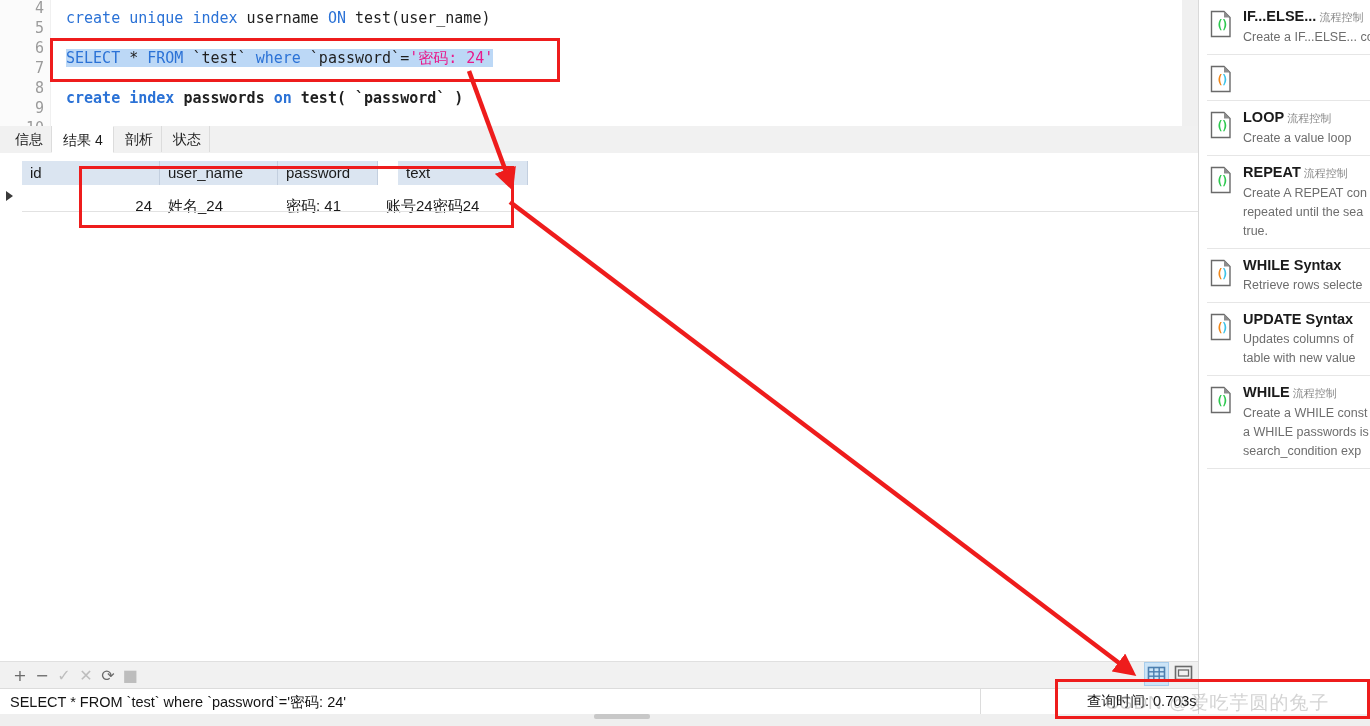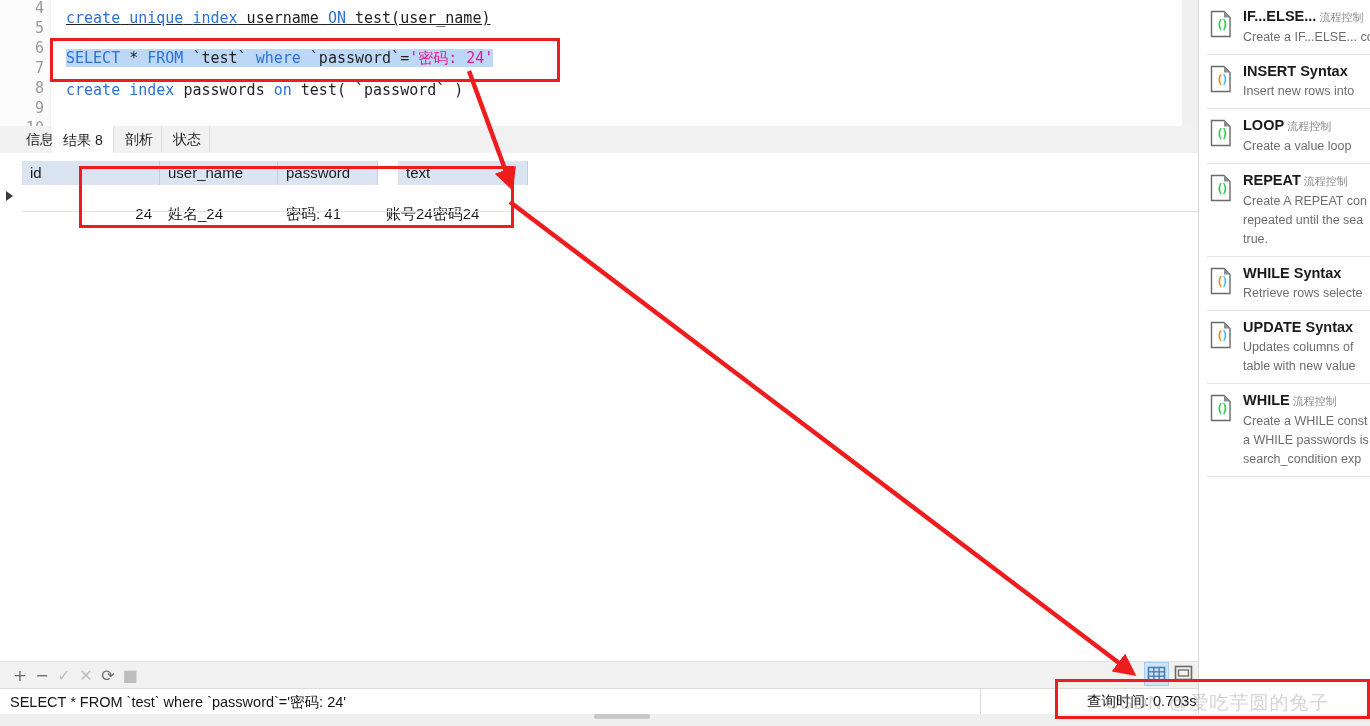--- a/index.html
+++ b/index.html
@@ -133,21 +133,21 @@
   .rowmark {
     position: absolute;
     left: 6px; top: 6px;
     width: 0; height: 0;
     border-left: 7px solid #3a3a3a;
     border-top: 5px solid transparent;
     border-bottom: 5px solid transparent;
   }
   .dcell {
     position: absolute;
-    top: 8px; height: 26px;
+    top: 0; height: 26px;
     line-height: 26px;
     box-sizing: border-box;
     padding: 8px 8px;
     font-size: 15px;
     color: #1b1b1b;
     white-space: nowrap;
   }
   .dcell.num { text-align: right; }
   #row-underline {
     position: absolute;
@@ -323,32 +323,32 @@
       <div id="gutter">
           <div class="ln" style="top: -2px;">4</div>
           <div class="ln" style="top: 18px;">5</div>
           <div class="ln" style="top: 38px;">6</div>
           <div class="ln" style="top: 58px;">7</div>
           <div class="ln" style="top: 78px;">8</div>
           <div class="ln" style="top: 98px;">9</div>
           <div class="ln" style="top: 118px;">10</div>
         </div>
       <div id="code">
-          <div class="cl" style="top: 8px; text-decoration: underline;"><span class="kw">create</span><span class="id"> </span><span class="kw">unique</span><span class="id"> </span><span class="kw">index</span><span class="id"> username </span><span class="kw">ON</span><span class="id"> test(user_name)</span></div>
+          <div class="cl" style="top: 8px;"><span class="kw">create</span><span class="id"> </span><span class="kw">unique</span><span class="id"> </span><span class="kw">index</span><span class="id"> username </span><span class="kw">ON</span><span class="id"> test(user_name)</span></div>
           <div class="cl" style="top: 48px;"><span class="kw sel">SELECT</span><span class="id sel"> * </span><span class="kw sel">FROM</span><span class="id sel"> `test` </span><span class="kw sel">where</span><span class="id sel"> `password`=</span><span class="str sel">'密码: 24'</span></div>
-          <div class="cl" style="top: 80px;"><span class="kw">create</span><span class="id"> </span><span class="kw">index</span><span class="id"> passwords </span><span class="kw">on</span><span class="id"> test( `password` )</span></div>
+          <div class="cl" style="top: 88px; font-weight: bold;"><span class="kw">create</span><span class="id"> </span><span class="kw">index</span><span class="id"> passwords </span><span class="kw">on</span><span class="id"> test( `password` )</span></div>
         </div>
       <div id="ed-scroll-track">
         
       </div>
     </div>
 
     <div id="tabbar">
-        <div class="tab" style="left: 15px; width: 48px;"><span>信息</span></div>
-        <div class="tab active" style="left: 52px; width: 62px;"><span>结果 8</span></div>
+        <div class="tab" style="left: 4px; width: 48px;"><span>信息</span></div>
+        <div class="tab active" style="left: 52px; width: 62px;"><span>结果 4</span></div>
         <div class="tab" style="left: 114px; width: 48px;"><span>剖析</span></div>
         <div class="tab" style="left: 162px; width: 48px;"><span>状态</span></div>
       </div>
 
     <div id="grid">
       <div id="grid-header">
           <div class="hcell" style="left: 22px; width: 138px;">id</div>
           <div class="hcell" style="left: 160px; width: 118px;">user_name</div>
           <div class="hcell" style="left: 278px; width: 100px;">password</div>
           <div class="hcell" style="left: 398px; width: 130px;">text</div>
@@ -422,24 +422,20 @@
             <div class="sb-desc">Create a IF...ELSE... co</div>
           </div>
         </div>
         <div class="sb-item">
           <div class="sb-icon"><svg width="24" height="28" viewBox="0 0 24 28">
               <path d="M2.5,1.5 H15 L21,7.5 V26.5 H2.5 Z" fill="#ffffff" stroke="#6a6a6a" stroke-width="1.4"></path>
               <path d="M15,1.5 L21,7.5 H15 Z" fill="#8d8d8d"></path>
               <text x="7.2" y="19" font-family="DejaVu Sans Mono, monospace" font-size="12" font-weight="bold" fill="#f0871a">(</text>
               <text x="12.2" y="19" font-family="DejaVu Sans Mono, monospace" font-size="12" font-weight="bold" fill="#3cc3e8">)</text>
             </svg></div>
-          <div class="sb-text">
-            <div class="sb-title">INSERT Syntax</div>
-            <div class="sb-desc">Insert new rows into</div>
-          </div>
         </div>
         <div class="sb-item">
           <div class="sb-icon"><svg width="24" height="28" viewBox="0 0 24 28">
               <path d="M2.5,1.5 H15 L21,7.5 V26.5 H2.5 Z" fill="#ffffff" stroke="#6a6a6a" stroke-width="1.4"></path>
               <path d="M15,1.5 L21,7.5 H15 Z" fill="#8d8d8d"></path>
               <text x="7.2" y="19" font-family="DejaVu Sans Mono, monospace" font-size="12" font-weight="bold" fill="#2ec94f">(</text>
               <text x="12.2" y="19" font-family="DejaVu Sans Mono, monospace" font-size="12" font-weight="bold" fill="#2ec94f">)</text>
             </svg></div>
           <div class="sb-text">
             <div class="sb-title">LOOP<span class="sb-tag"> 流程控制</span></div>

